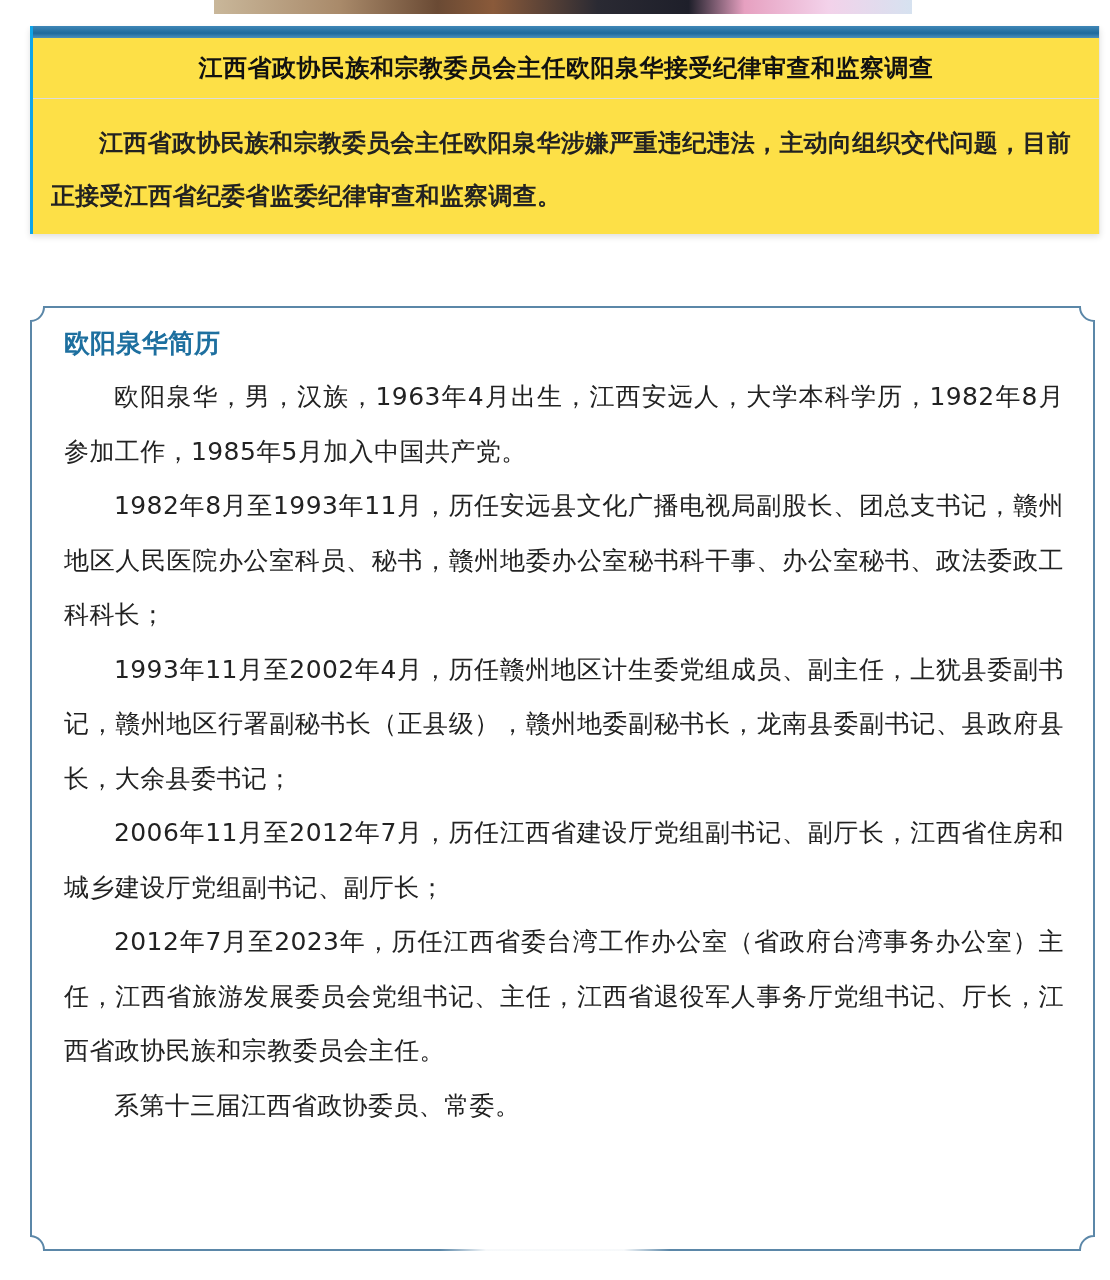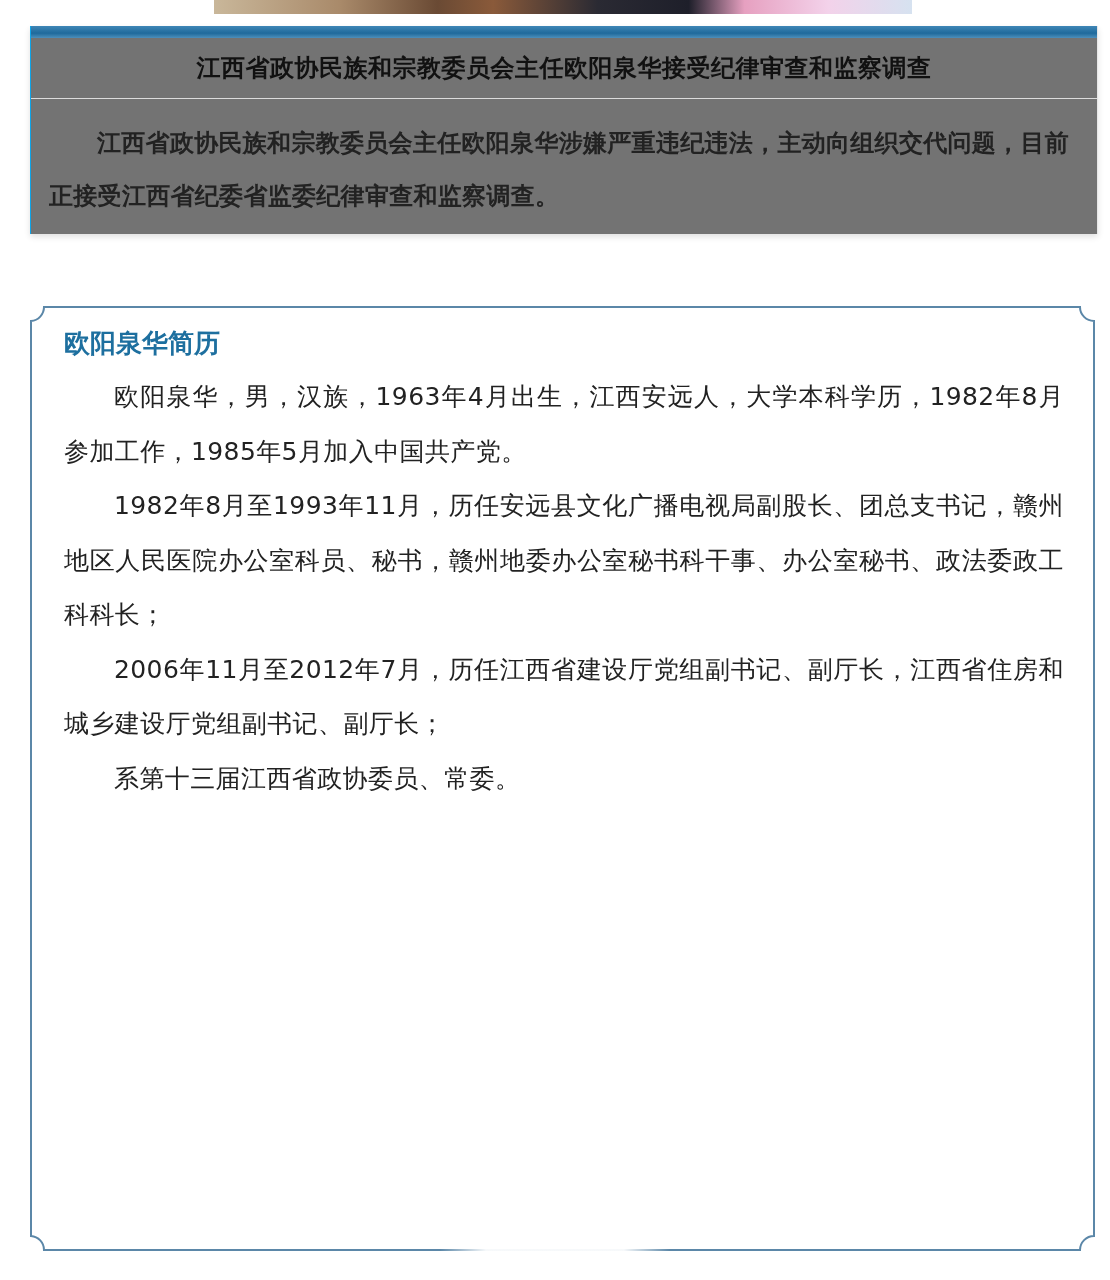--- a/index.html
+++ b/index.html
@@ -6,22 +6,22 @@
     body {
       width: 1110px; height: 1280px; position: relative; overflow: hidden;
       font-family: "DejaVu Sans", "Liberation Sans", sans-serif; color: #222;
     }
     .photo-strip {
       position: absolute; left: 214px; top: 0; width: 698px; height: 14px;
       background: linear-gradient(90deg, #c9b79a 0%, #a98a6a 18%, #6a4a34 32%, #8a5a3a 40%, #2a2a33 55%, #1e1f2a 68%, #e6a0c0 76%, #f3d2ea 88%, #d6e2f0 100%);
     }
     .news-card {
       position: absolute; left: 30px; top: 26px; width: 1066px; height: 208px;
-      background: #737373; box-shadow: 0 3px 6px rgba(0,0,0,0.12);
-      border-left: 1px solid #0ea5e9; border-right: 1px solid #e6e6e6;
+      background: #fde047; box-shadow: 0 3px 6px rgba(0,0,0,0.12);
+      border-left: 3px solid #0ea5e9; border-right: 1px solid #e6e6e6;
     }
     .news-bar {
       height: 12px;
       background: linear-gradient(180deg, #3f86b6 0%, #1f6a9c 60%, #4d8fbb 100%);
     }
     .news-title {
       height: 60px; line-height: 60px; text-align: center;
       font-size: 24px; font-weight: bold; color: #111;
       border-bottom: 1px solid #dcdcdc; letter-spacing: 0.5px;
     }
@@ -58,18 +58,20 @@
 </div>
 
 <div class="bio-box">
   <svg class="frame" width="1066" height="960" viewBox="0 0 1066 960">
     <path d="M14 1 L1050 1 A14 14 0 0 0 1064 15 L1064 930 A14 14 0 0 0 1050 944 L14 944 A14 14 0 0 0 1 930 L1 15 A14 14 0 0 0 14 1 Z" fill="#ffffff" stroke="#5b87a8" stroke-width="2"></path>
   </svg>
   <div class="bio-heading">欧阳泉华简历</div>
   <div class="bio-content">
     <p>欧阳泉华，男，汉族，1963年4月出生，江西安远人，大学本科学历，1982年8月参加工作，1985年5月加入中国共产党。</p>
     <p>1982年8月至1993年11月，历任安远县文化广播电视局副股长、团总支书记，赣州地区人民医院办公室科员、秘书，赣州地委办公室秘书科干事、办公室秘书、政法委政工科科长；</p>
+    <p>1993年11月至2002年4月，历任赣州地区计生委党组成员、副主任，上犹县委副书记，赣州地区行署副秘书长（正县级），赣州地委副秘书长，龙南县委副书记、县政府县长，大余县委书记；</p>
     <p>2006年11月至2012年7月，历任江西省建设厅党组副书记、副厅长，江西省住房和城乡建设厅党组副书记、副厅长；</p>
+    <p>2012年7月至2023年，历任江西省委台湾工作办公室（省政府台湾事务办公室）主任，江西省旅游发展委员会党组书记、主任，江西省退役军人事务厅党组书记、厅长，江西省政协民族和宗教委员会主任。</p>
     <p>系第十三届江西省政协委员、常委。</p>
   </div>
 </div>
 
 <div class="fade-overlay"></div>
 
 </body></html>

